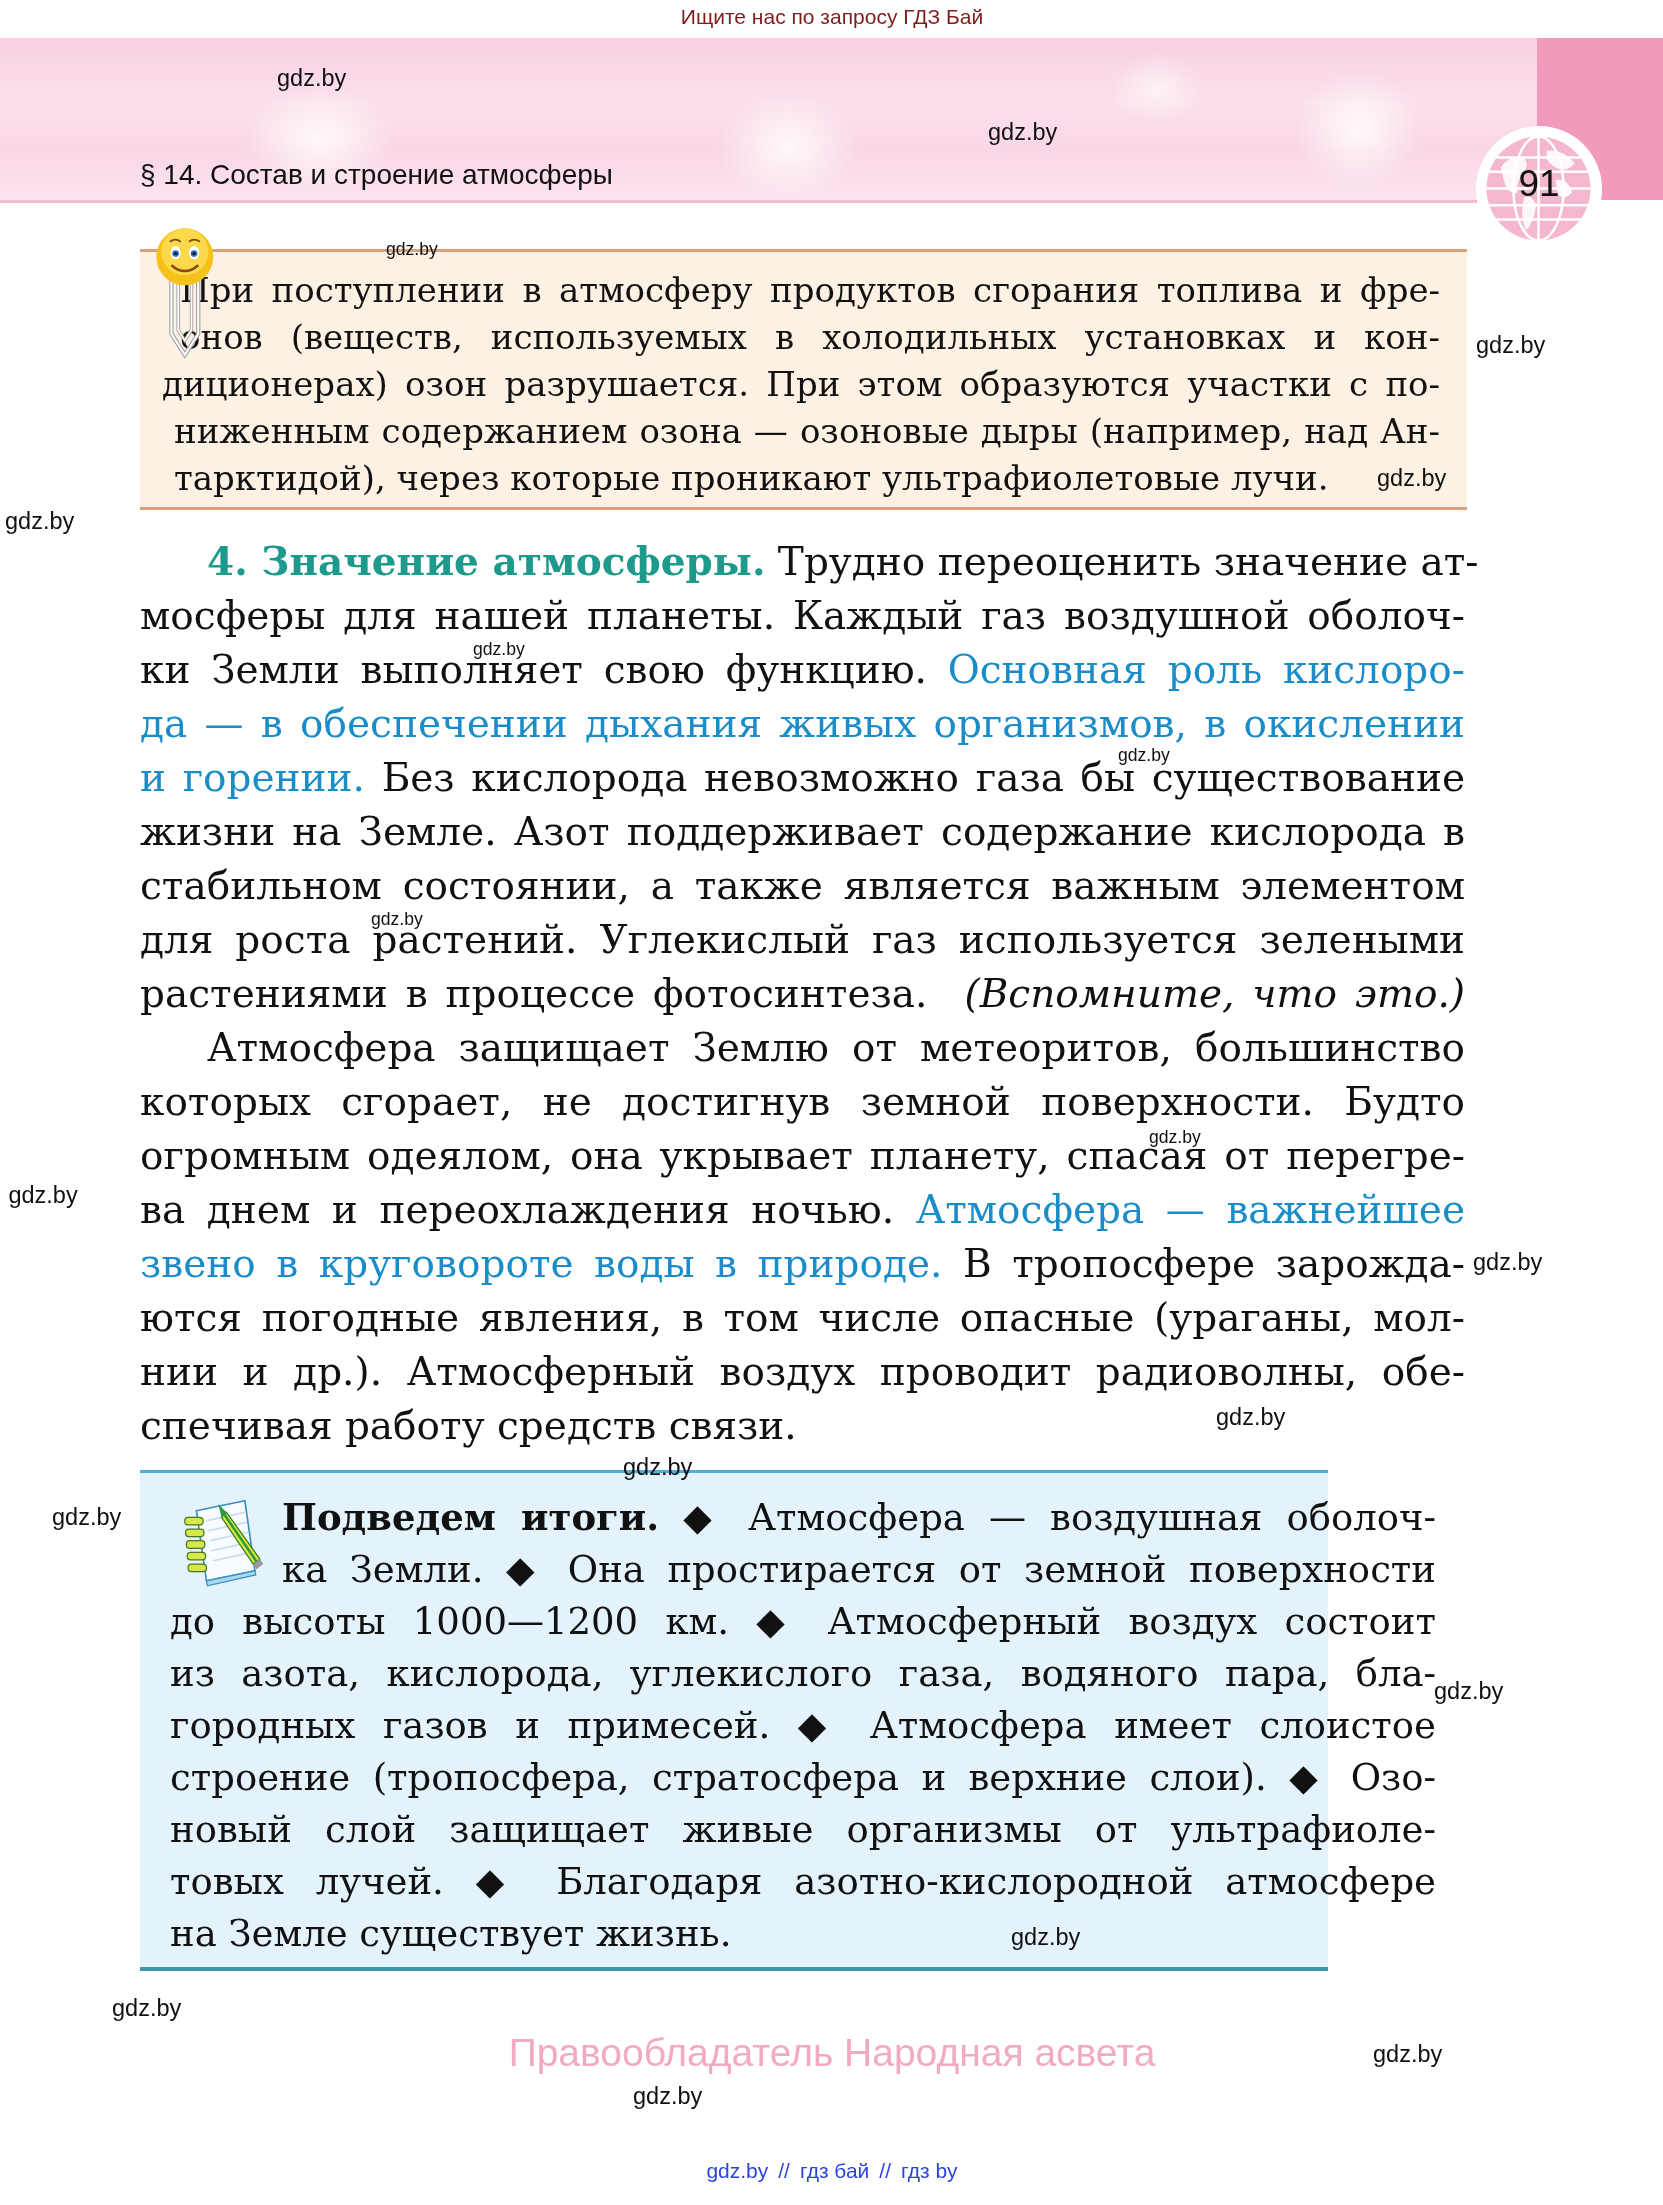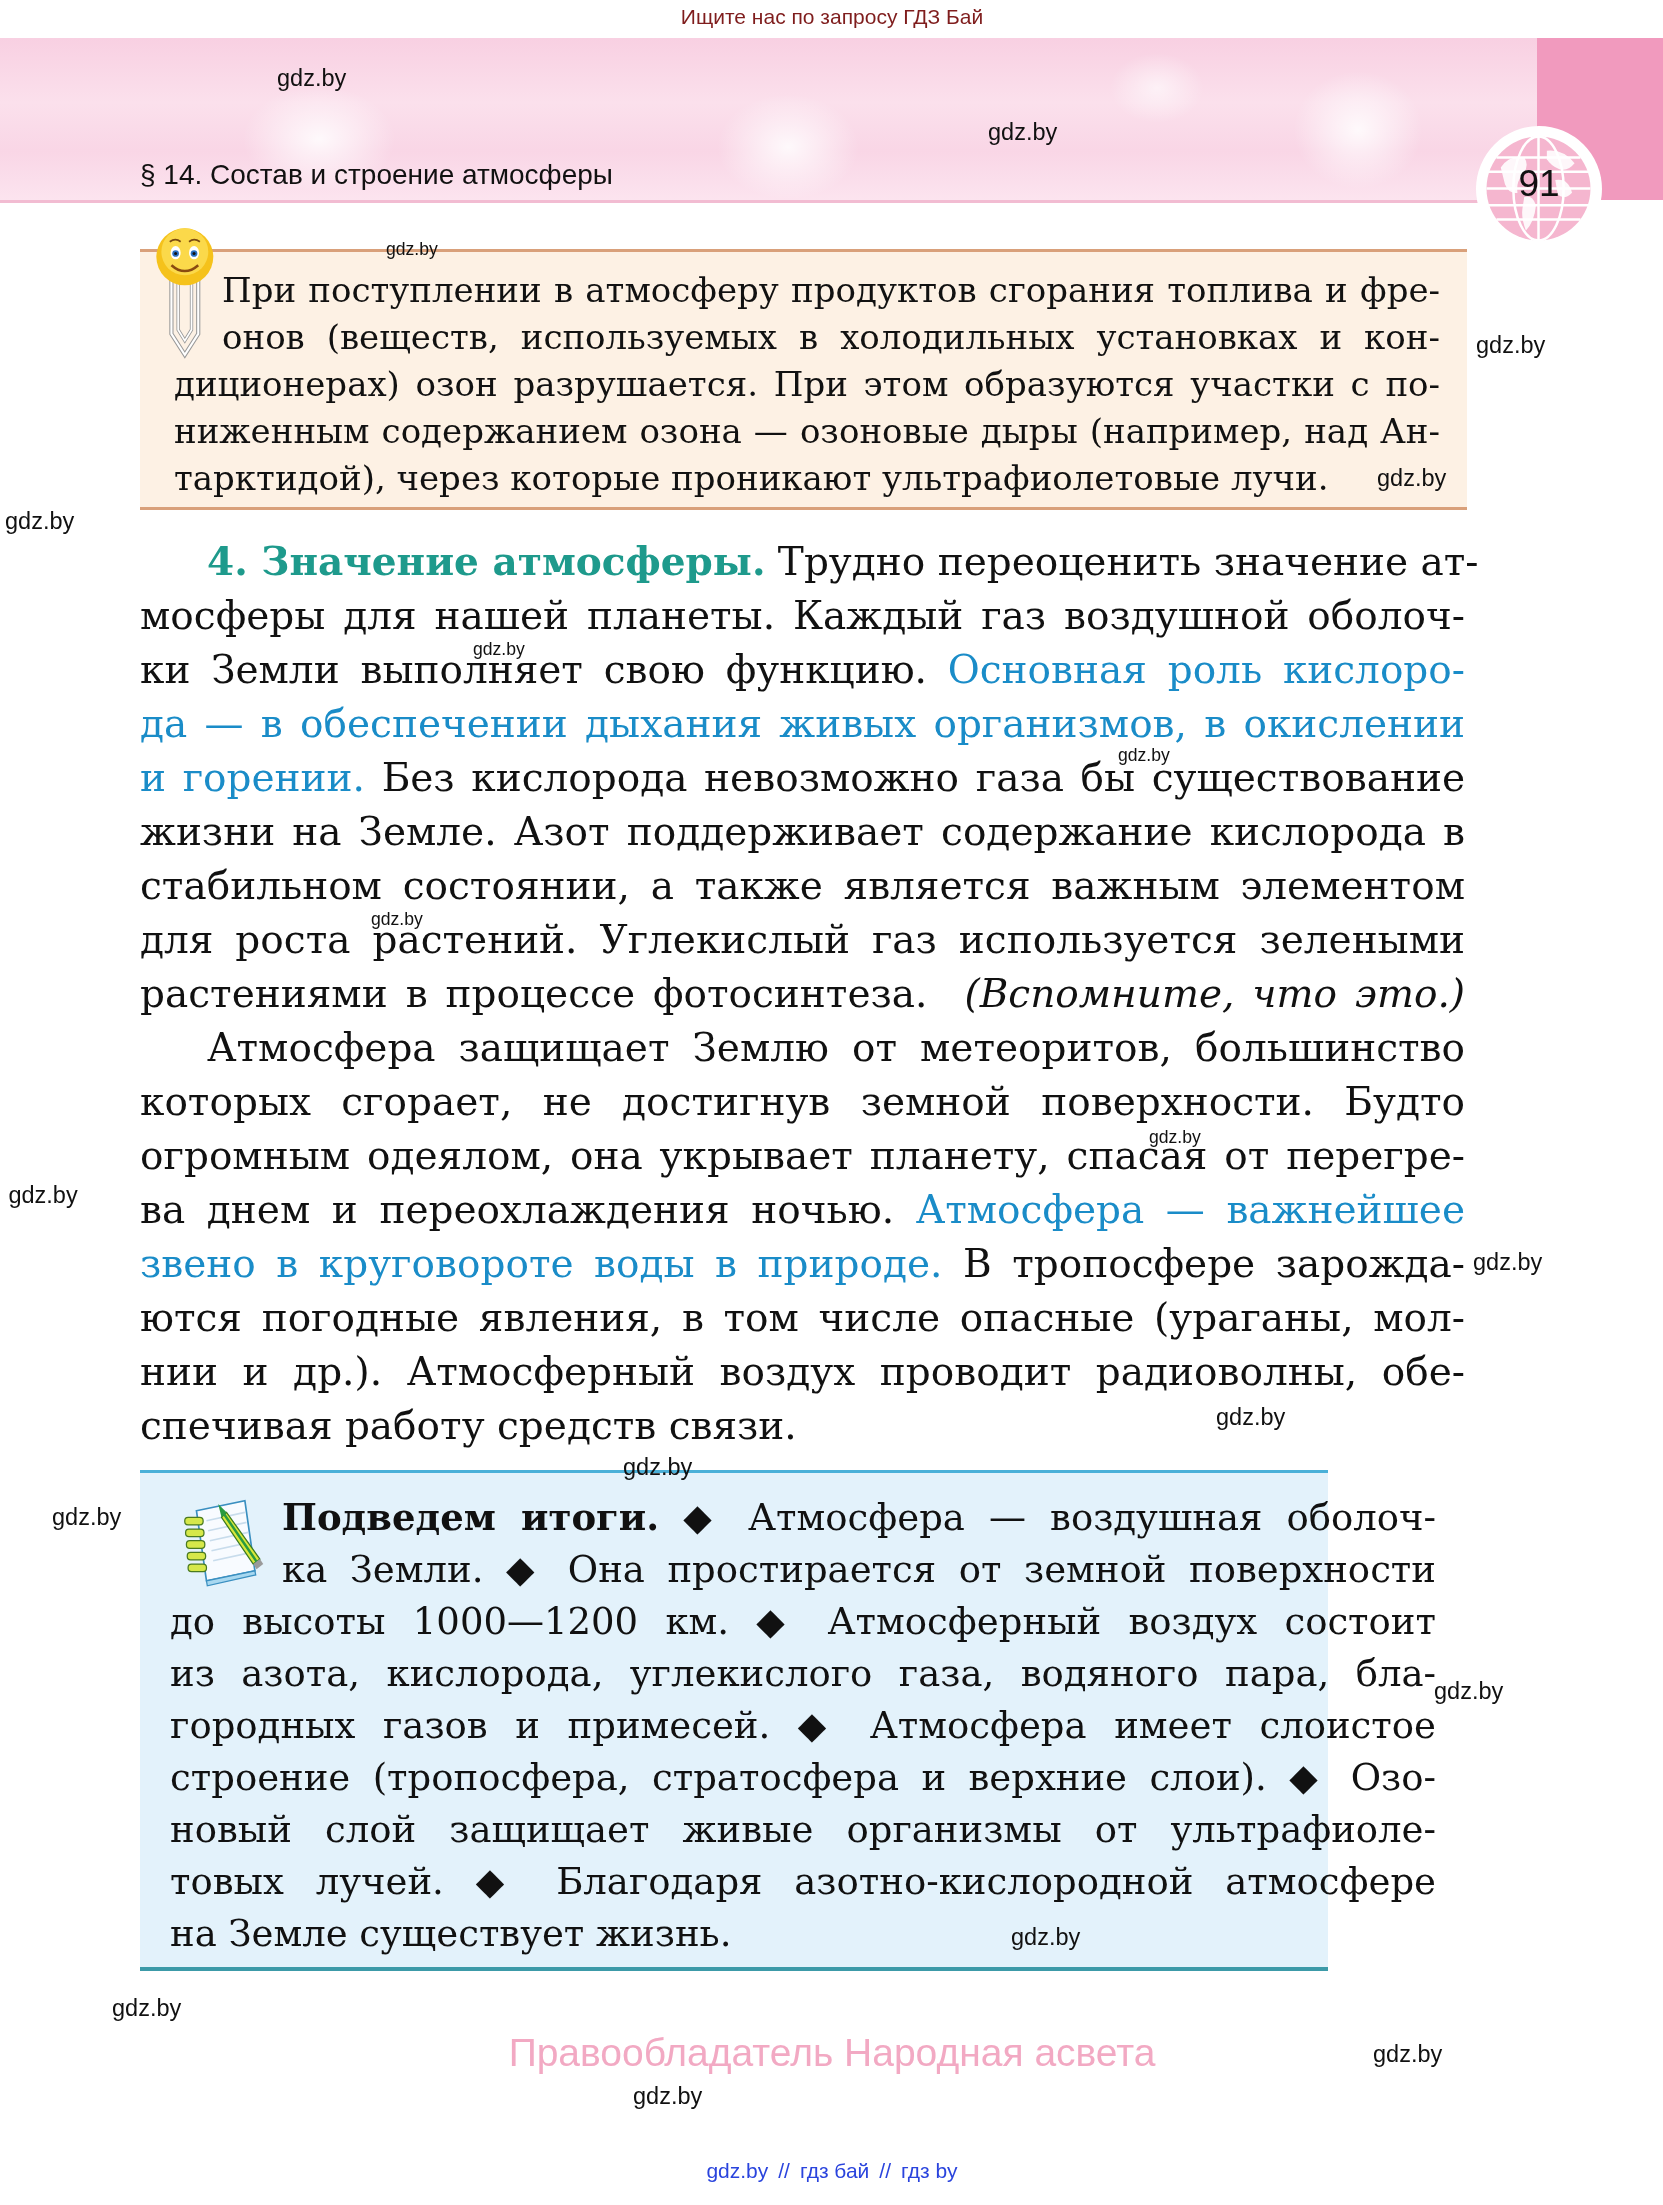--- a/index.html
+++ b/index.html
@@ -20,21 +20,21 @@
   .chapter-title { top:156px; left:140px; font-family:"Liberation Sans", sans-serif; font-size:28px; color:#111; line-height:37px; }
   .globe { top:126px; left:1476px; width:126px; height:126px; border-radius:50%; background:#fff; }
   .globe svg { position:absolute; left:8.4px; top:8.4px; }
   .page-number { top:159px; left:1476px; width:126px; text-align:center; font-family:"Liberation Sans", sans-serif;
                  font-size:37px; color:#111; line-height:50px; }
 
   .note-box { top:249px; left:140px; width:1327px; height:261px; background:#fdf1e4;
               border-top:3.4px solid #d9a07a; border-bottom:3.4px solid #d9a07a; box-sizing:border-box; }
   .note-text { position:absolute; left:0; top:15px; width:1300px; font-size:34px; line-height:47px; text-align:justify; }
   .note-text .line { display:block; white-space:nowrap; text-align-last:justify; }
-  .note-text .line.indent { padding-left:82px; }
+  .note-text .line.indent { padding-left:40px; }
   .note-text .line.last { text-align-last:left; }
   .smiley { top:225px; left:153px; }
 
   .main-text { top:534px; left:140px; width:1325px; font-size:39px; line-height:54px; }
   .main-text .line { display:block; white-space:nowrap; text-align:justify; text-align-last:justify; }
   .main-text .line.indent { padding-left:67px; }
   .main-text .line.last { text-align-last:left; }
   .teal { color:#1e9a8c; font-weight:bold; }
   .blue { color:#1a8cc8; }
   .ital { font-style:italic;margin-left:19px; }
@@ -84,21 +84,21 @@
       <line x1="15" y1="102" x2="115" y2="102"></line>
     </g>
   </svg>
 </div>
 <div class="abs page-number">91</div>
 
 <div class="abs note-box">
   <div class="note-text">
     <span class="line indent">При поступлении в атмосферу продуктов сгорания топлива и фре-</span>
     <span class="line indent">онов (веществ, используемых в холодильных установках и кон-</span>
-    <span class="line" style="padding-left:34px">диционерах) озон разрушается. При этом образуются участки с по-</span>
+    <span class="line" style="padding-left:22px">диционерах) озон разрушается. При этом образуются участки с по-</span>
     <span class="line" style="padding-left:34px">ниженным содержанием озона — озоновые дыры (например, над Ан-</span>
     <span class="line last" style="padding-left:34px">тарктидой), через которые проникают ультрафиолетовые лучи.</span>
   </div>
 </div>
 <div class="abs smiley">
   <svg width="67" height="134" viewBox="0 0 80 160">
     <path d="M22 60 L22 130 L38 155 L54 130 L54 60" fill="none" stroke="#999" stroke-width="5"></path>
     <path d="M22 60 L22 130 L38 155 L54 130 L54 60" fill="none" stroke="#fff" stroke-width="2.5"></path>
     <path d="M30 70 L30 125 L38 138 L46 125 L46 70" fill="none" stroke="#999" stroke-width="4"></path>
     <path d="M30 70 L30 125 L38 138 L46 125 L46 70" fill="none" stroke="#fff" stroke-width="2"></path>

